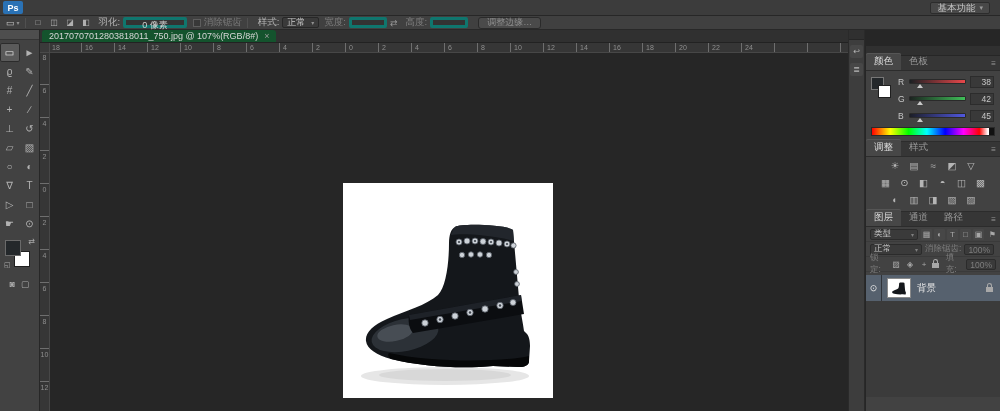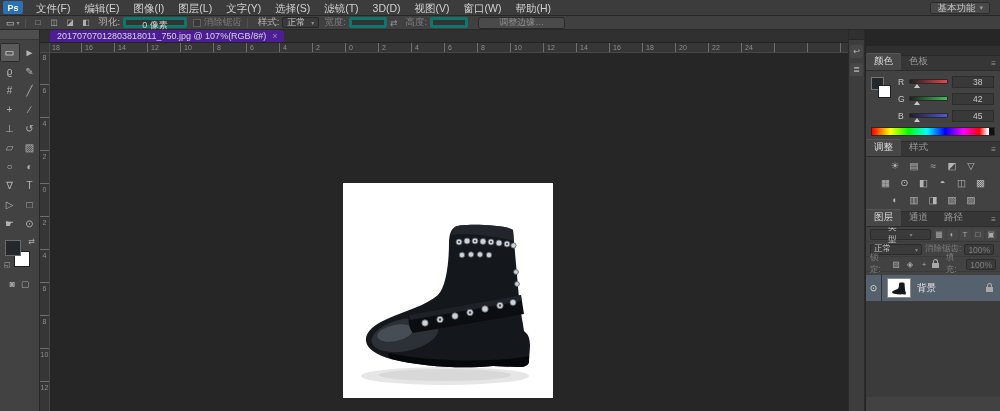--- a/index.html
+++ b/index.html
@@ -36,21 +36,21 @@
   .ob-field { background:#333; border:3px solid #0f766e; border-radius:2px; height:11px;
               min-width:40px; padding:0 16px; color:#cfcfcf; font-size:9px; line-height:10px; }
   .ob-field.empty { min-width:30px; }
   .ob-check { display:flex; align-items:center; gap:3px; color:#7a7a7a; margin-left:6px;text-align:center; }
   .ob-check .box { width:8px; height:8px; border:1px solid #5d5d5d; background:#383838; }
   .ob-select { background:#3a3a3a; border:1px solid #272727; border-radius:2px; height:11px;
                padding:0 4px; color:#c8c8c8; font-size:9px; display:flex; align-items:center; gap:6px; }
   .ob-select .car { font-size:6px; color:#909090; }
   .link-g { color:#9a9a9a; font-size:9px; margin:0 3px; }
   .refine-btn { background:#4a4a4a; border:1px solid #2a2a2a; border-radius:3px; height:12px;
-                padding:0 20px; margin-left:10px; color:#8f8f8f; font-size:9px;
+                padding:0 8px; margin-left:10px; color:#8f8f8f; font-size:9px;
                 display:flex; align-items:center; }
 
   
   #toolbar { position:absolute; left:0; top:30px; width:40px; bottom:0; background:#424242;
              border-right:1px solid #272727; }
   .tb-grip { height:10px; background:#4e4e4e; border-bottom:1px solid #353535; }
   .tools-grid { display:grid; grid-template-columns:20px 20px; justify-content:center; padding-top:3px; }
   .tool { height:19px; display:flex; align-items:center; justify-content:center;
           color:#b2b2b2; font-size:10px; }
   .tool:nth-of-type(1) { background:#5a5a5a; border-radius:2px; box-shadow:inset 0 0 0 1px #2b2b2b; color:#ececec; }
@@ -59,21 +59,21 @@
            border:1px solid #1f1f1f; }
   .sw-fg { position:absolute; left:5px; top:3px; width:16px; height:16px;
            border:1px solid #6a6a6a; }
   .sw-mini { position:absolute; left:4px; top:24px; font-size:7px; color:#aaa; }
   .sw-swap { position:absolute; right:4px; top:0; font-size:8px; color:#aaa; }
   .tb-bottom { display:flex; justify-content:center; gap:6px; margin-top:6px; color:#ababab; font-size:9px; }
 
   
   #canvas { position:absolute; left:40px; top:30px; width:808px; bottom:0; background:#262626; }
   .tabbar { height:13px; background:#303030; border-bottom:1px solid #222; display:flex; }
-  .doc-tab { background:#4c1d95; border-radius:3px 3px 0 0; margin-left:10px; padding:0 7px;
+  .doc-tab { background:#14532d; border-radius:3px 3px 0 0; margin-left:2px; padding:0 7px;
              display:flex; align-items:center; gap:6px; font-size:9px; color:#d6d6d6; }
   .doc-tab .close { color:#9a9a9a; font-size:9px; }
   .ruler-corner { position:absolute; left:0; top:13px; width:10px; height:10px; background:#3a3a3a;
                   border-right:1px solid #4a4a4a; border-bottom:1px solid #4a4a4a; }
   .ruler-top { position:absolute; left:10px; right:0; top:13px; height:10px; background:#363636;
                border-bottom:1px solid #474747; overflow:hidden; display:flex;
                background-image:repeating-linear-gradient(90deg, transparent 0, transparent 31px, #6e6e6e 31px, #6e6e6e 32px, transparent 32px, transparent 33px); }
   .ruler-top span { width:33px; flex:0 0 33px; font-size:7px; color:#8f8f8f; padding-left:2px; line-height:10px; }
   .ruler-left { position:absolute; left:0; top:23px; width:10px; bottom:0; background:#363636;
                 border-right:1px solid #474747; overflow:hidden; display:flex; flex-direction:column;
@@ -105,36 +105,36 @@
   .slider-row { display:flex; align-items:center; gap:4px; }
   .slider-row .lab { width:7px; font-size:8.5px; color:#c6c6c6; }
   .track-wrap { position:relative; flex:1; height:9px; }
   .track { position:absolute; left:0; right:0; top:1px; height:5px; border:1px solid #2a2a2a; border-radius:1px; }
   .track.r { background:linear-gradient(to right,#1c2023,#e8474a); }
   .track.g { background:linear-gradient(to right,#1c2320,#3fbf58); }
   .track.b { background:linear-gradient(to right,#1c1e27,#5058e0); }
   .knob { position:absolute; top:6px; left:14%; width:0; height:0;
           border-left:3px solid transparent; border-right:3px solid transparent; border-bottom:4px solid #c9c9c9; }
   .slider-row .val { width:24px; font-size:8.5px; color:#c6c6c6; text-align:right;
-                     background:#393939; border:1px solid #2c2c2c; padding:0 20px; }
+                     background:#393939; border:1px solid #2c2c2c; padding:0 2px; }
   .spectrum { height:9px; margin:1px 5px 5px 5px; border:1px solid #2a2a2a; position:relative;
               background:linear-gradient(to right,#f00 0%,#ff0 15%,#0f0 30%,#0ff 45%,#00f 60%,#f0f 75%,#f00 88%,#fff 95%,#fff 100%); }
   .spectrum:after { content:""; position:absolute; right:0; top:0; width:5px; height:100%; background:#111; }
 
   
   .adj-title { font-size:9.5px; color:#b8b8b8; padding:4px 0 2px 6px; }
   .adj-row { display:flex; justify-content:center; gap:4px; padding:2px 0; }
   .adj-icon { width:15px; height:13px; display:flex; align-items:center; justify-content:center;
               color:#b5b5b5; font-size:9.5px; }
 
   
   .lay-row { display:flex; align-items:center; gap:3px; height:15px; padding:0 4px;
              border-bottom:1px solid #3a3a3a; font-size:8.5px; color:#b0b0b0; }
   .filter-select { background:#3a3a3a; border:1px solid #2b2b2b; border-radius:2px; height:11px;
-                   display:flex; align-items:center; gap:13px; padding:0 17px; color:#c4c4c4; }
+                   display:flex; align-items:center; gap:20px; padding:0 3px; color:#c4c4c4; }
   .filter-icons { display:flex; gap:2px; }
   .f-icon { width:11px; height:11px; display:flex; align-items:center; justify-content:center;
             color:#a8a8a8; font-size:8px; background:#474747; border-radius:1px; }
   .flag { margin-left:auto; color:#a8a8a8; font-size:8px; }
   .blend-select { background:#3a3a3a; border:1px solid #2b2b2b; border-radius:2px; height:11px;
                   width:52px; display:flex; align-items:center; justify-content:space-between;
                   padding:0 3px; color:#c4c4c4; }
   .dim { color:#7e7e7e; }
   .opacity-box { background:#3a3a3a; border:1px solid #2b2b2b; border-radius:2px; height:11px;
                  padding:0 3px; display:flex; align-items:flex-start; gap:2px; color:#7e7e7e; }
@@ -150,34 +150,20 @@
   .layer-name { font-size:9.5px; color:#e4e4e4; margin-left:6px; }
   .layer-lock { margin-left:auto; margin-right:7px; }
 
   .panel-section { border-bottom:1px solid #2c2c2c; }
 </style>
 </head>
 <body>
 
 <div id="menubar">
   <div class="ps-logo">Ps</div>
-  <div class="menu-items">
-
-  <span class="menu-item">文件(F)</span>
-      <span class="menu-item">编辑(E)</span>
-      <span class="menu-item">图像(I)</span>
-      <span class="menu-item">图层(L)</span>
-      <span class="menu-item">文字(Y)</span>
-      <span class="menu-item">选择(S)</span>
-      <span class="menu-item">滤镜(T)</span>
-      <span class="menu-item">3D(D)</span>
-      <span class="menu-item">视图(V)</span>
-      <span class="menu-item">窗口(W)</span>
-      <span class="menu-item">帮助(H)</span>
-    </div>
   <div class="ws-btn">
     <span>基本功能</span>
     <span class="car">▾</span>
   </div>
 </div>
 
 <div id="optionsbar">
   <div class="ob-tool">
     <span class="g">▭</span>
     <span class="car">▾</span>

